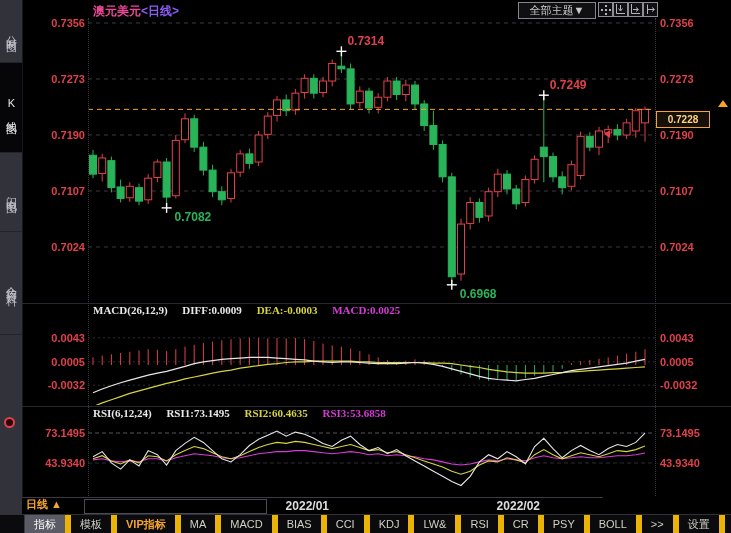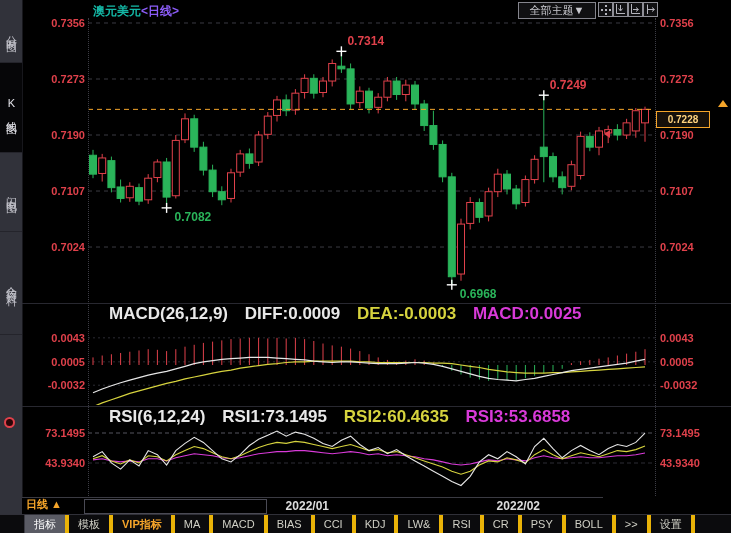--- a/index.html
+++ b/index.html
@@ -6,53 +6,53 @@
   .stage{position:relative;width:731px;height:533px;background:#000;overflow:hidden;
          font-family:"Liberation Sans",sans-serif;-webkit-font-smoothing:none;}
   
   .sidebar{position:absolute;left:0;top:0;width:22px;height:514px;background:#31323a;border-right:1px solid #17171c;}
   .side-tab{width:22px;display:flex;align-items:center;justify-content:center;border-bottom:1px solid #24242b;cursor:default;}
   .side-tab span{writing-mode:vertical-rl;text-orientation:upright;letter-spacing:3px;font-size:11px;color:#c2c2ca;}
   .side-tab.active{background:#060608;}
   .side-tab.active span{color:#e2e2e8;}
   
   .title{position:absolute;left:93px;top:3px;font-size:12px;font-weight:bold;}
-  .title .sym{color:#14b8a6;}
+  .title .sym{color:#ec4899;}
   .title .per{color:#8b5cf6;}
   .theme-btn{position:absolute;left:518px;top:2px;width:76px;height:15px;border:1px solid #85858d;background:#101012;
              color:#c9c9cf;font-size:11px;text-align:center;line-height:15px;}
   .mini-btn{position:absolute;top:2px;width:13px;height:13px;border:1px solid #8e8e96;background:#101012;}
   
   .tick{position:absolute;font-size:11px;font-weight:bold;color:#e0414b;line-height:14px;white-space:nowrap;}
   .tick.l{left:24px;width:61px;text-align:right;}
   .tick.r{left:660px;width:64px;text-align:left;}
   
   .hline{position:absolute;left:22px;width:709px;height:0;border-top:1px solid #282830;}
   .vdots{position:absolute;top:18px;height:478px;width:0;border-left:1px dotted #3c3c44;}
   
-  .ind-row{position:absolute;left:109px;font-size:17px;font-weight:bold;white-space:nowrap;}
+  .ind-row{position:absolute;left:93px;font-size:11px;font-weight:bold;white-space:nowrap;font-family:Liberation Serif, serif;}
   .ind-row span{margin-right:12px;}
   .c-white{color:#e8e8e8;} .c-yellow{color:#d6d33e;} .c-magenta{color:#d93ad9;}
   
   .price-box{position:absolute;left:656px;top:111px;width:52px;height:15px;border:1px solid #f5a52a;background:#16100a;
              color:#ffd37f;font-size:10px;font-weight:bold;text-align:center;line-height:15px;}
   .up-arrow{position:absolute;left:718px;top:100px;width:0;height:0;
             border-left:5px solid transparent;border-right:5px solid transparent;border-bottom:7px solid #f5a52a;}
   .px-marker{position:absolute;left:604px;top:130px;width:0;height:0;
              border-top:4px solid transparent;border-bottom:4px solid transparent;border-right:6px solid #e0414b;}
   .rsi-dot{position:absolute;left:4px;top:417px;width:7px;height:7px;border:2px solid #e0414b;border-radius:50%;background:#2a0507;}
   
   .date-axis{position:absolute;left:22px;top:497px;width:581px;height:17px;background:#000;border-top:1px solid #3a3a42;}
   .period-box{position:absolute;left:62px;top:1px;width:181px;height:13px;border:1px solid #4a4a54;}
   .period-label{position:absolute;left:4px;top:-1px;color:#f5a52a;font-size:11px;font-weight:bold;line-height:15px;}
   .date-label{position:absolute;top:1px;width:70px;text-align:right;color:#dcdcdc;font-size:12px;font-weight:bold;}
   
   .toolbar{position:absolute;left:0;top:514px;width:731px;height:19px;background:#0b0b0d;border-top:1px solid #303038;
            display:flex;align-items:stretch;padding-left:24px;box-sizing:border-box;}
-  .tb-item{font-size:11px;color:#d0d0c6;padding:0 9px;line-height:18px;border-right:4px solid #eab308;cursor:default;white-space:nowrap;}
+  .tb-item{font-size:11px;color:#d0d0c6;padding:0 9px;line-height:18px;border-right:6px solid #eab308;cursor:default;white-space:nowrap;}
   .tb-item:first-child{border-left:1px solid #3a3a42;}
   .tb-item.active{background:#5a5b64;color:#ffffff;}
   .tb-item.vip{color:#f5a52a;font-weight:bold;}
   svg{position:absolute;display:block;}
 </style>
 </head>
 <body>
 
 <div class="stage">
 

